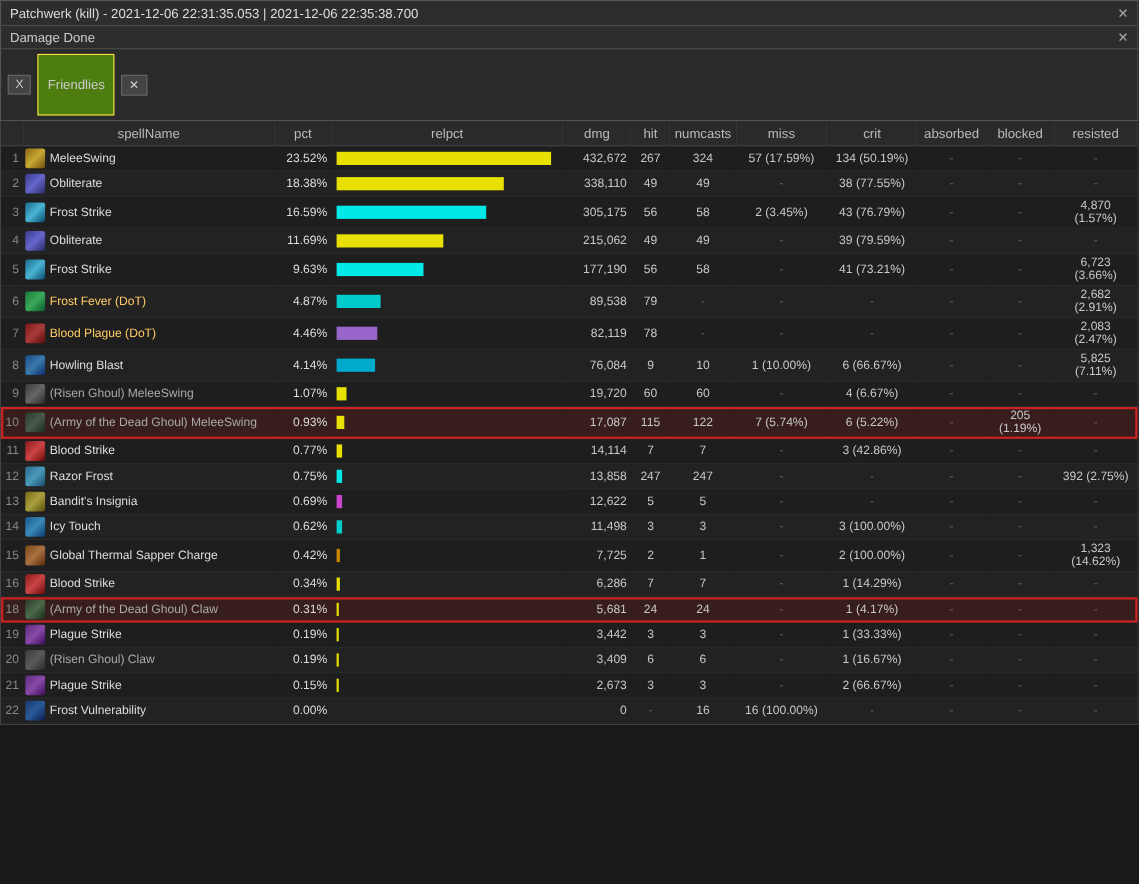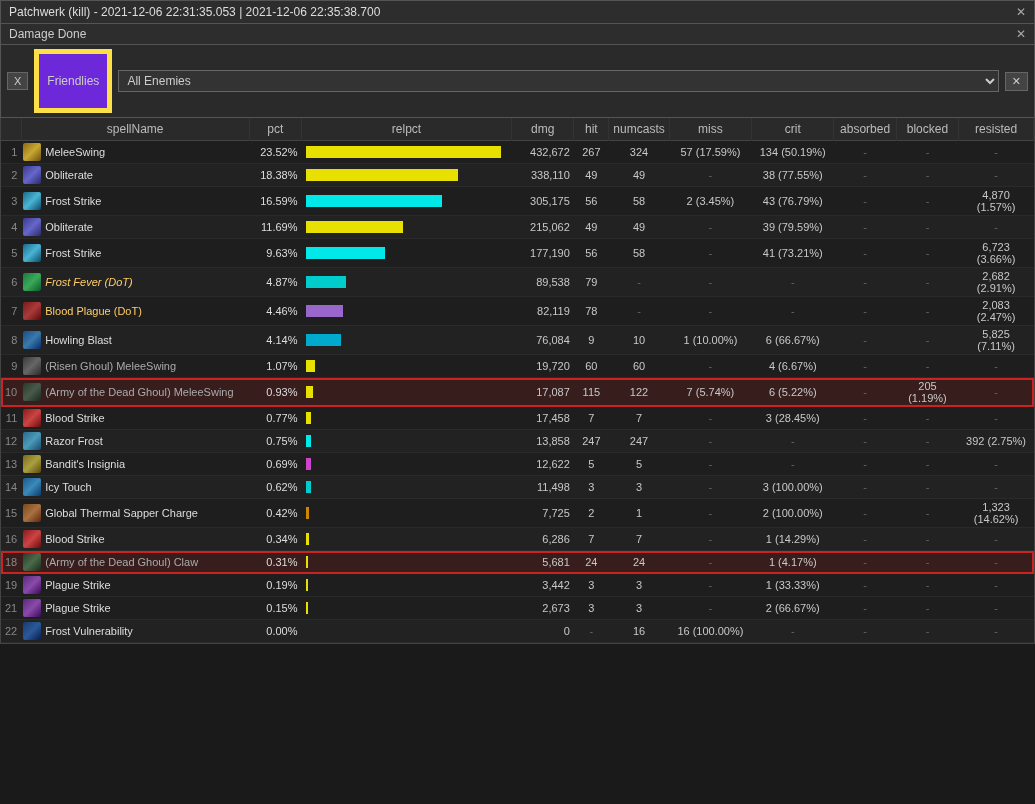--- a/index.html
+++ b/index.html
@@ -54,22 +54,22 @@
     }
     .player-select {
       background: #333;
       border: 1px solid #666;
       color: #ccc;
       padding: 2px 4px;
       font-size: 12px;
       width: 370px;
     }
     .btn {
-      background: #6d28d9;
-      border: 5px solid #fde047;
+      background: #4d7c0f;
+      border: 1px solid #fde047;
       color: #ccc;
       padding: 20px 8px;
       cursor: pointer;
       font-size: 12px;
     }
     .enemies-select {
       background: #333;
       border: 1px solid #666;
       color: #ccc;
       padding: 2px 4px;
@@ -166,23 +166,20 @@
   <span>Patchwerk (kill) - 2021-12-06 22:31:35.053 | 2021-12-06 22:35:38.700</span>
   <span class="title-bar-close">✕</span>
 </div>
 <div class="damage-done-bar">
   <span>Damage Done</span>
   <span class="title-bar-close">✕</span>
 </div>
 <div class="toolbar">
   <button class="toolbar-x">X</button>
   <button class="btn">Friendlies</button>
-  <select class="enemies-select">
-    <option>All Enemies</option>
-  </select>
   <button class="toolbar-x">✕</button>
 </div>
 <div class="table-container">
   <table>
     <thead>
       <tr>
         <th style="width:20px"></th>
         <th class="left" style="width:230px">spellName</th>
         <th style="width:55px">pct</th>
         <th style="width:210px">relpct</th>
@@ -310,21 +307,21 @@
           <td class="crit-cell">41 (73.21%)</td>
           <td class="absorbed-cell" style="color: rgb(102, 102, 102);">-</td>
           <td class="blocked-cell" style="color: rgb(102, 102, 102);">-</td>
           <td class="resisted-cell">6,723 (3.66%)</td>
         </tr>
         <tr style="background-color: rgb(34, 34, 34);">
           <td class="row-num">6</td>
           <td style="padding-left: 2px;">
             <div class="spell-cell">
               <span class="spell-icon icon-frostfever"></span>
-              <span style="color: rgb(255, 204, 102); font-style: italic;">Frost Fever (DoT)</span>
+              <span style="color: rgb(255, 204, 102);">Frost Fever (DoT)</span>
             </div>
           </td>
           <td class="pct-cell">4.87%</td>
           <td class="relpct-cell" style="padding: 2px 4px;">
             <div class="bar-container">
               <div class="bar" style="width: 40.95px; background-color: rgb(0, 204, 204);"></div>
             </div>
           </td>
           <td class="dmg-cell">89,538</td>
           <td class="hit-cell">79</td>
@@ -434,25 +431,25 @@
               <span class="spell-icon icon-bloodstrike"></span>
               <span style="color: rgb(221, 221, 221);">Blood Strike</span>
             </div>
           </td>
           <td class="pct-cell">0.77%</td>
           <td class="relpct-cell" style="padding: 2px 4px;">
             <div class="bar-container">
               <div class="bar" style="width: 5.85px; background-color: rgb(232, 224, 0);"></div>
             </div>
           </td>
-          <td class="dmg-cell">17,458</td>
+          <td class="dmg-cell">14,114</td>
           <td class="hit-cell">7</td>
           <td class="numcasts-cell">7</td>
           <td class="miss-cell" style="color: rgb(102, 102, 102);">-</td>
-          <td class="crit-cell">3 (28.45%)</td>
+          <td class="crit-cell">3 (42.86%)</td>
           <td class="absorbed-cell" style="color: rgb(102, 102, 102);">-</td>
           <td class="blocked-cell" style="color: rgb(102, 102, 102);">-</td>
           <td class="resisted-cell" style="color: rgb(102, 102, 102);">-</td>
         </tr>
         <tr style="background-color: rgb(34, 34, 34);">
           <td class="row-num">12</td>
           <td style="padding-left: 2px;">
             <div class="spell-cell">
               <span class="spell-icon icon-razorfrost"></span>
               <span style="color: rgb(221, 221, 221);">Razor Frost</span>
@@ -600,20 +597,43 @@
           <td class="relpct-cell" style="padding: 2px 4px;">
             <div class="bar-container">
               <div class="bar" style="width: 2px; background-color: rgb(232, 224, 0);"></div>
             </div>
           </td>
           <td class="dmg-cell">3,442</td>
           <td class="hit-cell">3</td>
           <td class="numcasts-cell">3</td>
           <td class="miss-cell" style="color: rgb(102, 102, 102);">-</td>
           <td class="crit-cell">1 (33.33%)</td>
+          <td class="absorbed-cell" style="color: rgb(102, 102, 102);">-</td>
+          <td class="blocked-cell" style="color: rgb(102, 102, 102);">-</td>
+          <td class="resisted-cell" style="color: rgb(102, 102, 102);">-</td>
+        </tr>
+        <tr style="background-color: rgb(34, 34, 34);">
+          <td class="row-num">20</td>
+          <td style="padding-left: 2px;">
+            <div class="spell-cell">
+              <span class="spell-icon icon-risenghoulclaw"></span>
+              <span style="color: rgb(170, 170, 170);">(Risen Ghoul) Claw</span>
+            </div>
+          </td>
+          <td class="pct-cell">0.19%</td>
+          <td class="relpct-cell" style="padding: 2px 4px;">
+            <div class="bar-container">
+              <div class="bar" style="width: 2px; background-color: rgb(232, 224, 0);"></div>
+            </div>
+          </td>
+          <td class="dmg-cell">3,409</td>
+          <td class="hit-cell">6</td>
+          <td class="numcasts-cell">6</td>
+          <td class="miss-cell" style="color: rgb(102, 102, 102);">-</td>
+          <td class="crit-cell">1 (16.67%)</td>
           <td class="absorbed-cell" style="color: rgb(102, 102, 102);">-</td>
           <td class="blocked-cell" style="color: rgb(102, 102, 102);">-</td>
           <td class="resisted-cell" style="color: rgb(102, 102, 102);">-</td>
         </tr>
         <tr style="background-color: rgb(30, 30, 30);">
           <td class="row-num">21</td>
           <td style="padding-left: 2px;">
             <div class="spell-cell">
               <span class="spell-icon icon-plaquestrike"></span>
               <span style="color: rgb(221, 221, 221);">Plague Strike</span>

